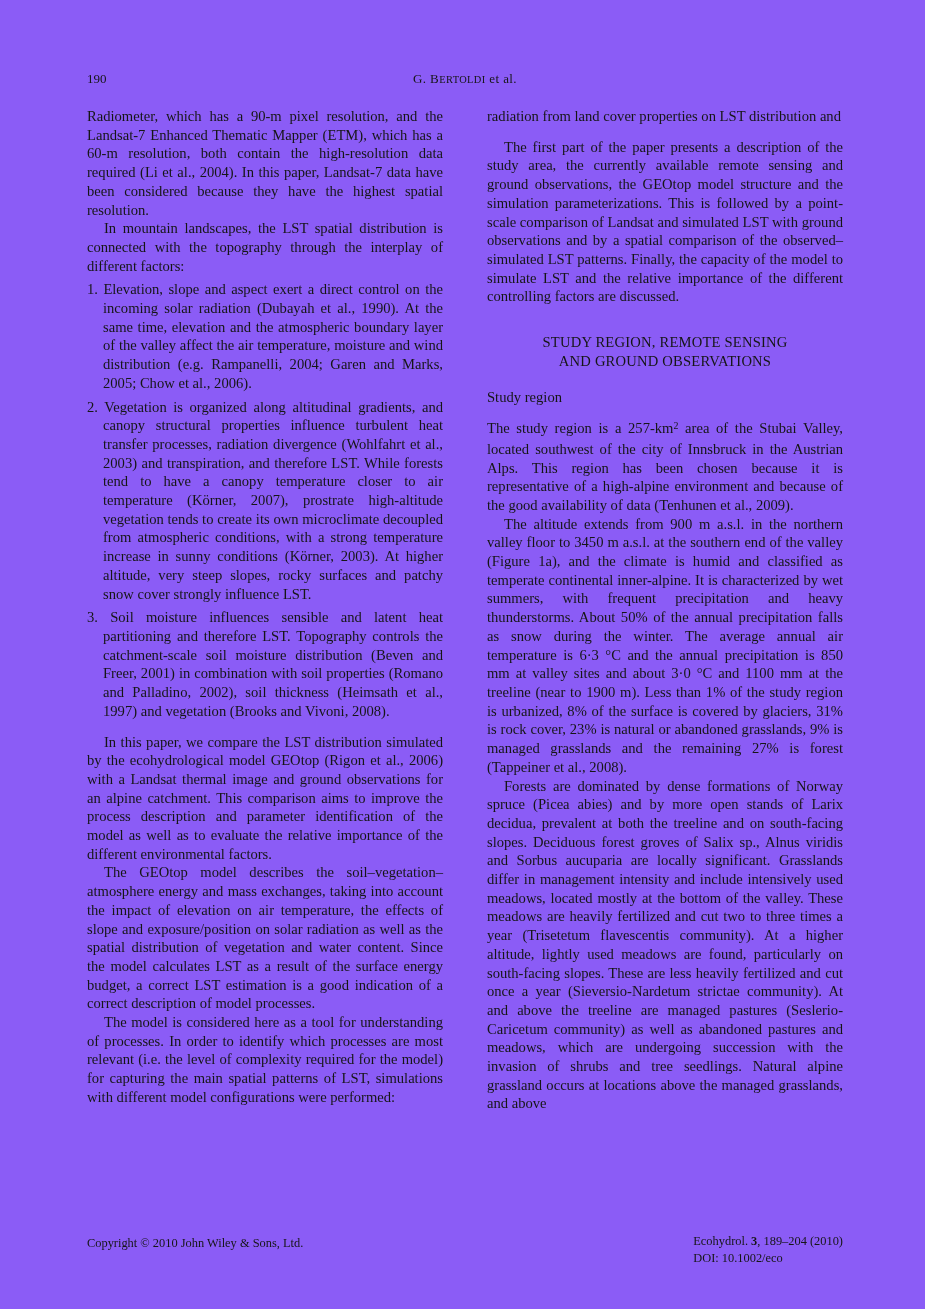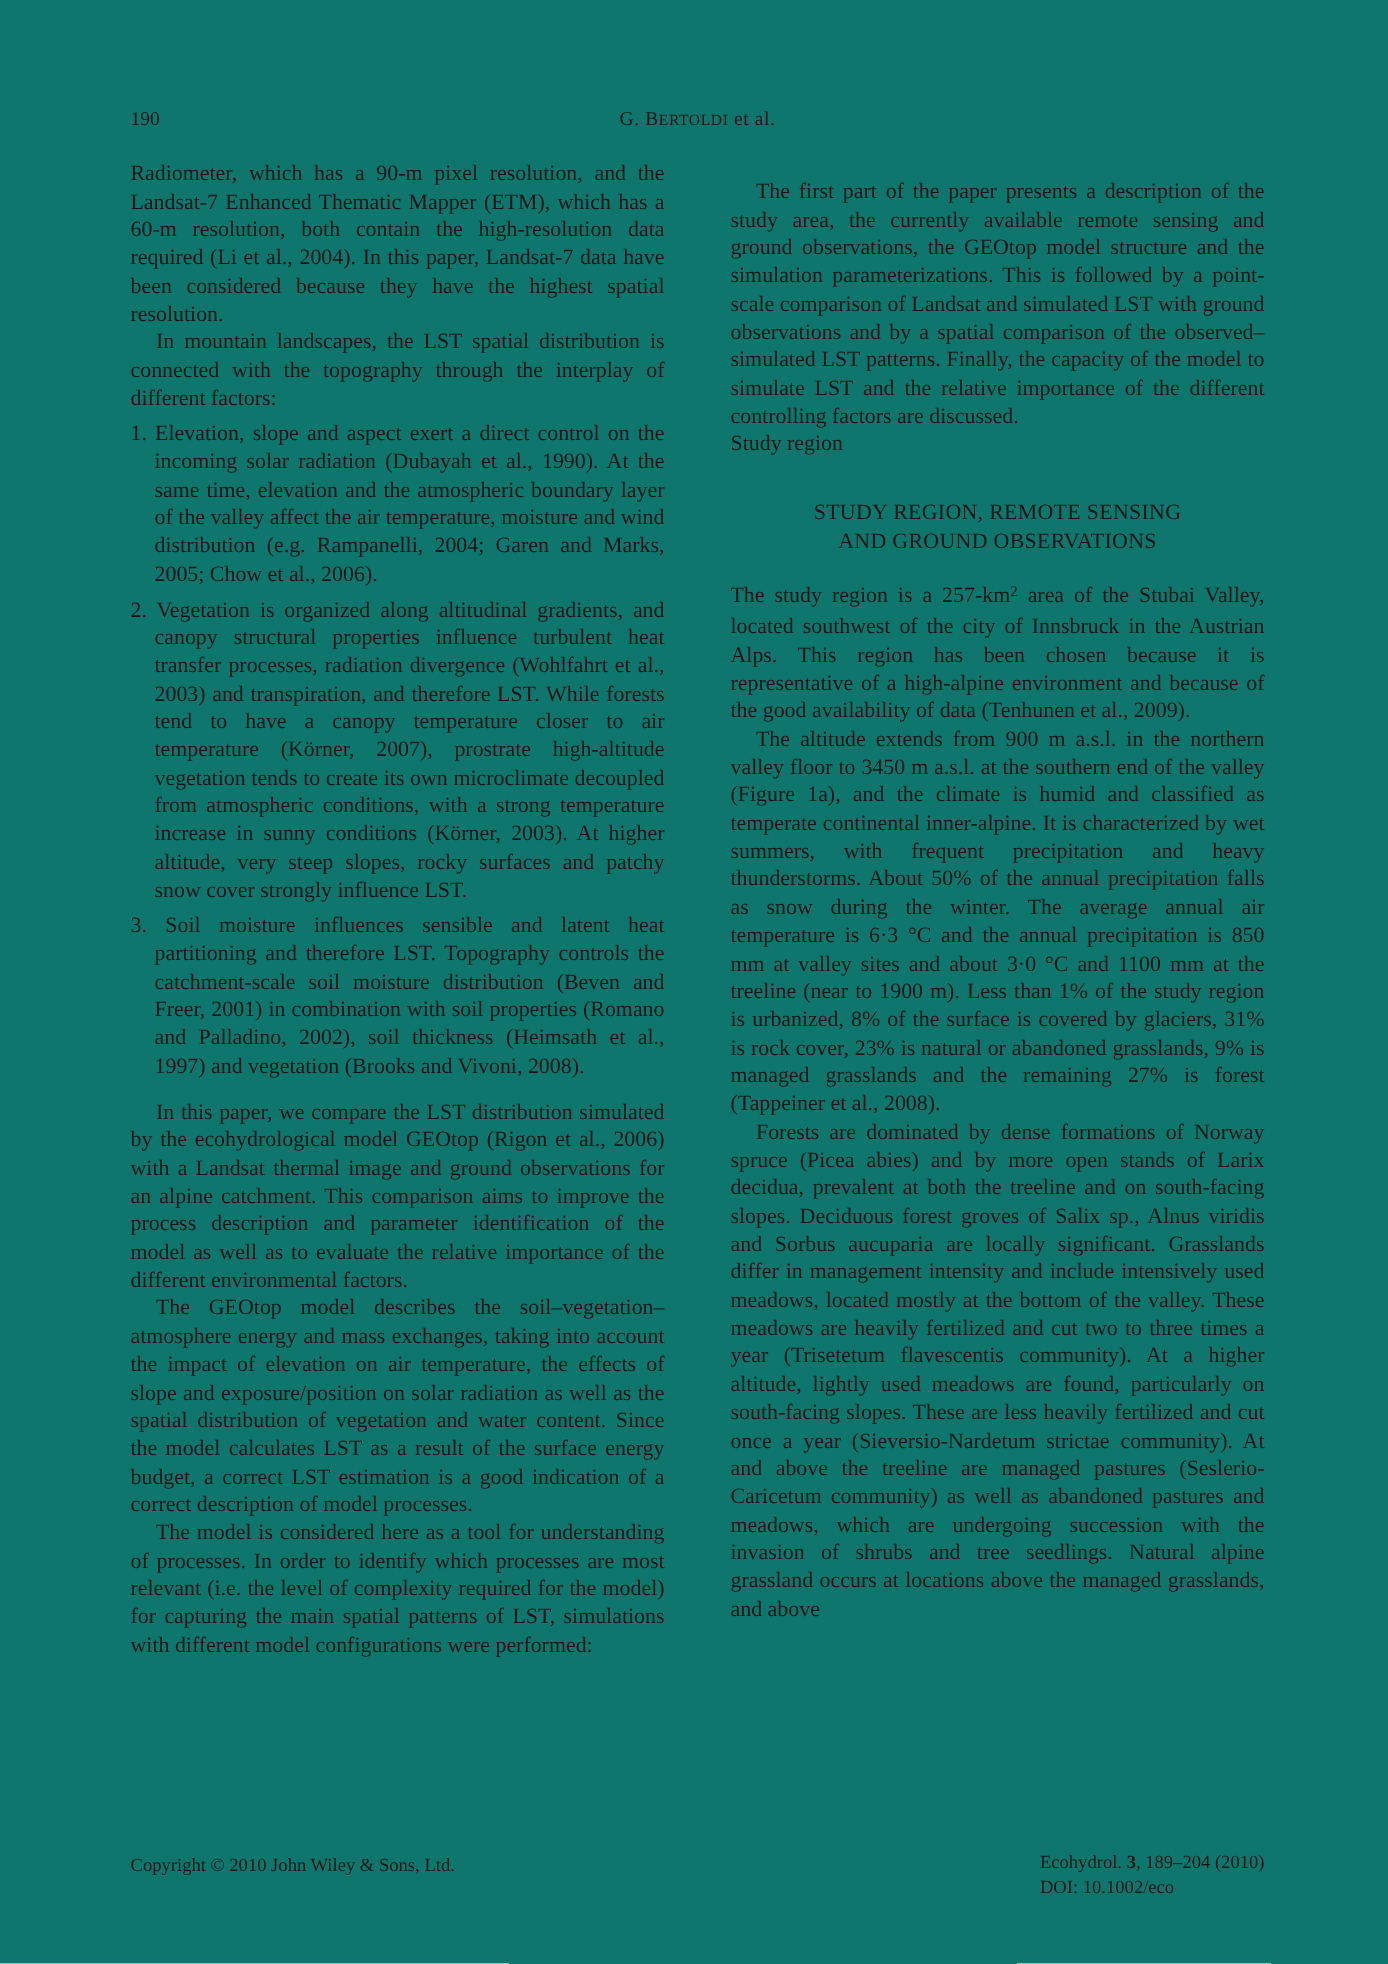--- a/index.html
+++ b/index.html
@@ -1,21 +1,21 @@
 <!DOCTYPE html>
 <html lang="en"><head>
 <meta charset="utf-8">
 <style>
   * { margin: 0; padding: 0; box-sizing: border-box; }
   html, body { background: #ffffff; }
   .page {
     position: relative;
     width: 925px;
     height: 1309px;
-    background: #0f766e;
+    background: #8b5cf6;
     color: #161616;
     font-family: "Liberation Serif", "DejaVu Serif", serif;
     overflow: hidden;
   }
   .running-head {
     position: absolute;
     top: 71px;
     left: 87px;
     width: 756px;
     font-size: 13px;
@@ -81,23 +81,24 @@
         <div class="block p"><span>Radiometer, which has a 90-m pixel resolution, and the Landsat-7 Enhanced Thematic Mapper (ETM), which has a 60-m resolution, both contain the high-resolution data required (Li </span><span class="it">et al.</span><span>, 2004). In this paper, Landsat-7 data have been considered because they have the highest spatial resolution.</span></div>
         <div class="block p indent"><span>In mountain landscapes, the LST spatial distribution is connected with the topography through the interplay of different factors:</span></div>
         <div class="block li"><span>1. Elevation, slope and aspect exert a direct control on the incoming solar radiation (Dubayah </span><span class="it">et al.</span><span>, 1990). At the same time, elevation and the atmospheric boundary layer of the valley affect the air temperature, moisture and wind distribution (e.g. Rampanelli, 2004; Garen and Marks, 2005; Chow </span><span class="it">et al.</span><span>, 2006).</span></div>
         <div class="block li"><span>2. Vegetation is organized along altitudinal gradients, and canopy structural properties influence turbulent heat transfer processes, radiation divergence (Wohlfahrt </span><span class="it">et al.</span><span>, 2003) and transpiration, and therefore LST. While forests tend to have a canopy temperature closer to air temperature (Körner, 2007), prostrate high-altitude vegetation tends to create its own microclimate decoupled from atmospheric conditions, with a strong temperature increase in sunny conditions (Körner, 2003). At higher altitude, very steep slopes, rocky surfaces and patchy snow cover strongly influence LST.</span></div>
         <div class="block li"><span>3. Soil moisture influences sensible and latent heat partitioning and therefore LST. Topography controls the catchment-scale soil moisture distribution (Beven and Freer, 2001) in combination with soil properties (Romano and Palladino, 2002), soil thickness (Heimsath </span><span class="it">et al.</span><span>, 1997) and vegetation (Brooks and Vivoni, 2008).</span></div>
         <div class="block p indent sp-md"><span>In this paper, we compare the LST distribution simulated by the ecohydrological model GEOtop (Rigon </span><span class="it">et al.</span><span>, 2006) with a Landsat thermal image and ground observations for an alpine catchment. This comparison aims to improve the process description and parameter identification of the model as well as to evaluate the relative importance of the different environmental factors.</span></div>
         <div class="block p indent"><span>The GEOtop model describes the soil–vegetation–atmosphere energy and mass exchanges, taking into account the impact of elevation on air temperature, the effects of slope and exposure/position on solar radiation as well as the spatial distribution of vegetation and water content. Since the model calculates LST as a result of the surface energy budget, a correct LST estimation is a good indication of a correct description of model processes.</span></div>
         <div class="block p indent"><span>The model is considered here as a tool for understanding of processes. In order to identify which processes are most relevant (i.e. the level of complexity required for the model) for capturing the main spatial patterns of LST, simulations with different model configurations were performed:</span></div>
       </div>
     <div class="col">
+        <div class="block li-cont"><span>radiation from land cover properties on LST distribution and</span></div>
         <div class="block p indent sp-md"><span>The first part of the paper presents a description of the study area, the currently available remote sensing and ground observations, the GEOtop model structure and the simulation parameterizations. This is followed by a point-scale comparison of Landsat and simulated LST with ground observations and by a spatial comparison of the observed–simulated LST patterns. Finally, the capacity of the model to simulate LST and the relative importance of the different controlling factors are discussed.</span></div>
+        <div class="block heading"><span>STUDY REGION, REMOTE SENSING</span><br><span>AND GROUND OBSERVATIONS</span></div>
         <div class="block subheading"><span class="it">Study region</span></div>
-        <div class="block heading"><span>STUDY REGION, REMOTE SENSING</span><br><span>AND GROUND OBSERVATIONS</span></div>
         <div class="block p"><span>The study region is a 257-km</span><span class="sup">2</span><span> area of the Stubai Valley, located southwest of the city of Innsbruck in the Austrian Alps. This region has been chosen because it is representative of a high-alpine environment and because of the good availability of data (Tenhunen </span><span class="it">et al.</span><span>, 2009).</span></div>
         <div class="block p indent"><span>The altitude extends from 900 m a.s.l. in the northern valley floor to 3450 m a.s.l. at the southern end of the valley (Figure 1a), and the climate is humid and classified as temperate continental inner-alpine. It is characterized by wet summers, with frequent precipitation and heavy thunderstorms. About 50% of the annual precipitation falls as snow during the winter. The average annual air temperature is 6·3 °C and the annual precipitation is 850 mm at valley sites and about 3·0 °C and 1100 mm at the treeline (near to 1900 m). Less than 1% of the study region is urbanized, 8% of the surface is covered by glaciers, 31% is rock cover, 23% is natural or abandoned grasslands, 9% is managed grasslands and the remaining 27% is forest (Tappeiner </span><span class="it">et al.</span><span>, 2008).</span></div>
         <div class="block p indent"><span>Forests are dominated by dense formations of Norway spruce (</span><span class="it">Picea abies</span><span>) and by more open stands of </span><span class="it">Larix decidua</span><span>, prevalent at both the treeline and on south-facing slopes. Deciduous forest groves of </span><span class="it">Salix</span><span> sp., </span><span class="it">Alnus viridis</span><span> and </span><span class="it">Sorbus aucuparia</span><span> are locally significant. Grasslands differ in management intensity and include intensively used meadows, located mostly at the bottom of the valley. These meadows are heavily fertilized and cut two to three times a year (</span><span class="it">Trisetetum flavescentis</span><span> community). At a higher altitude, lightly used meadows are found, particularly on south-facing slopes. These are less heavily fertilized and cut once a year (</span><span class="it">Sieversio-Nardetum strictae</span><span> community). At and above the treeline are managed pastures (</span><span class="it">Seslerio-Caricetum</span><span> community) as well as abandoned pastures and meadows, which are undergoing succession with the invasion of shrubs and tree seedlings. Natural alpine grassland occurs at locations above the managed grasslands, and above</span></div>
       </div>
   </main>
 
   <footer class="page-footer">
     <span class="foot-left">Copyright © 2010 John Wiley &amp; Sons, Ltd.</span>
     <div class="foot-right">
       <div><span class="it">Ecohydrol. </span><span class="bd">3</span><span>, 189–204 (2010)</span></div>

